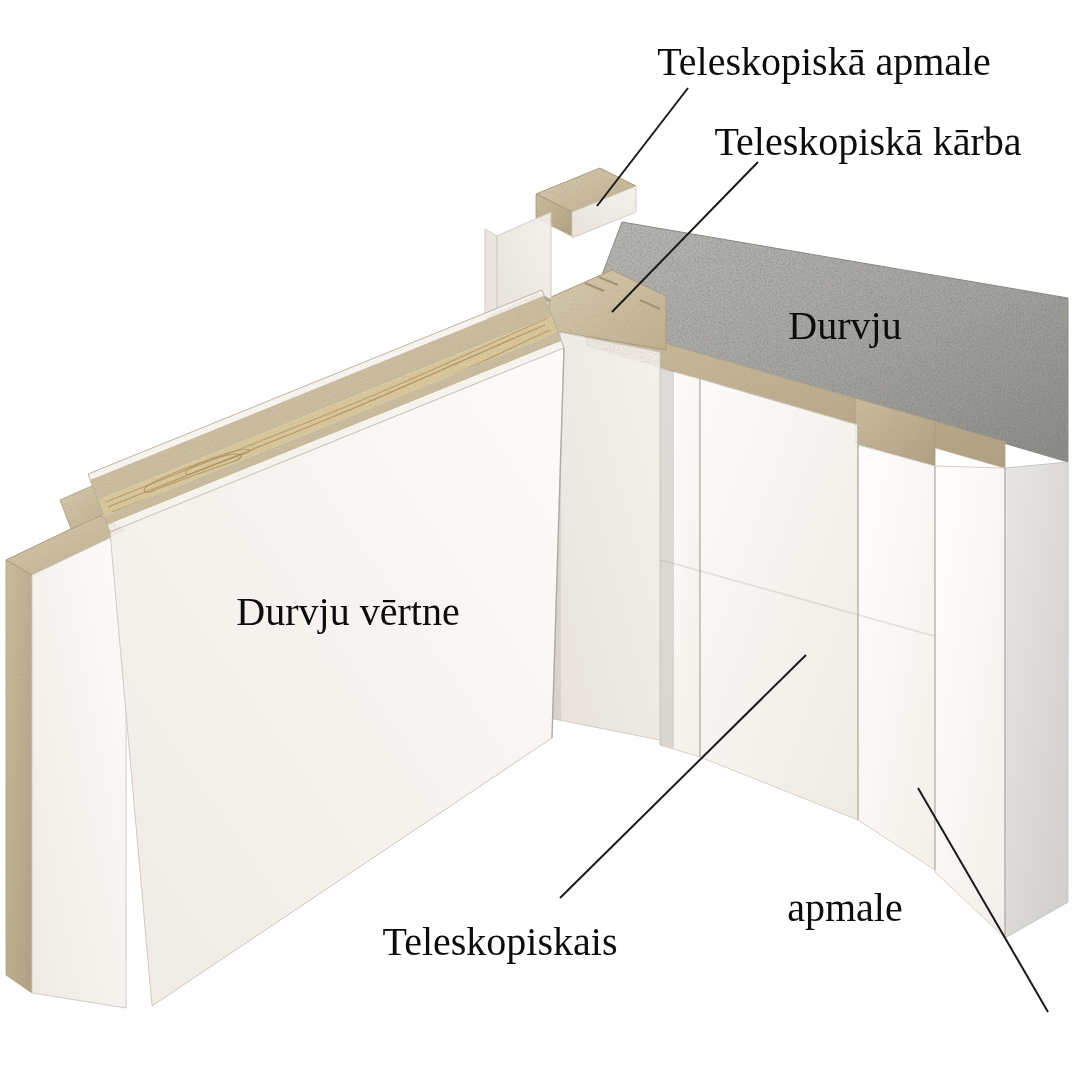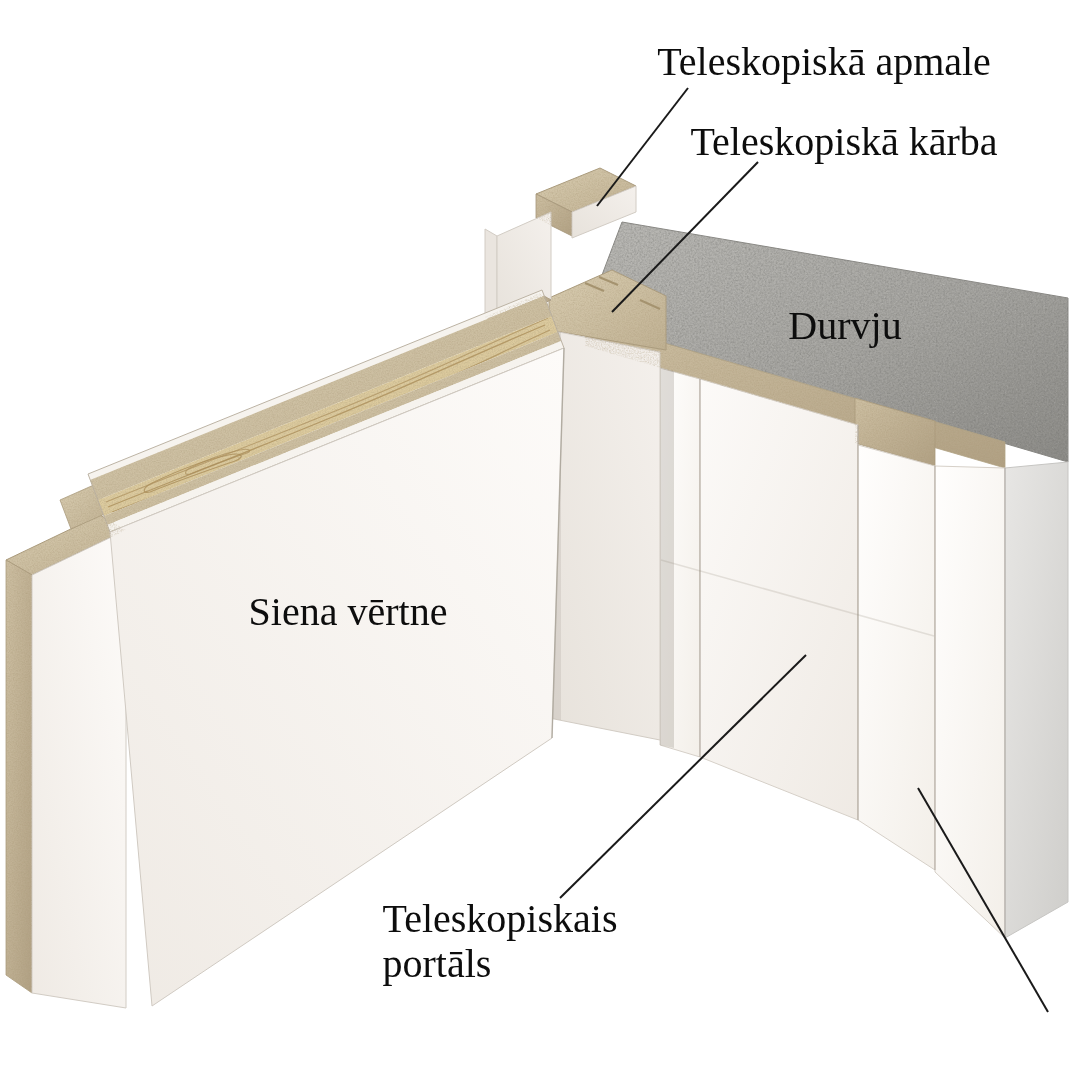--- a/index.html
+++ b/index.html
@@ -1,20 +1,20 @@
 <!DOCTYPE html>
 <html style="--background: #ffffff; --label_text: #0d0d0d; --leader_line: #1a1a1a; --concrete_gray: #a3a29e; --particle_board_tan: #cdbfa2; --panel_white: #f7f3ef; --pine_grain: #ddcaa0;"><head>
 <meta charset="utf-8">
 <style>
   html,body{margin:0;padding:0;background:var(--background,#fff);}
   #stage{position:relative;width:1080px;height:1080px;background:var(--background,#fff);overflow:hidden;
          font-family:"Liberation Serif","DejaVu Serif",serif;}
   #art{position:absolute;left:0;top:0;}
   .lbl{position:absolute;transform:translate(-50%,-50%);font-size:40px;line-height:1.12;
-       color:var(--label_text,#0d0d0d);white-space:nowrap;}
+       color:var(--label_text,#0d0d0d);text-align:center;white-space:nowrap;}
   .lbl .ln{display:block;}
 </style>
 </head>
 <body>
 
 <div id="stage">
 
 <svg id="art" width="1080" height="1080" viewBox="0 0 1080 1080">
   <defs>
     <linearGradient id="gConc" x1="0" y1="0" x2="1" y2="1">
@@ -158,22 +158,22 @@
 
   <g stroke="var(--leader_line,#1a1a1a)" stroke-width="2">
     <line x1="688" y1="88" x2="597" y2="206"></line>
     <line x1="758" y1="162" x2="612" y2="312"></line>
     <line x1="560" y1="898" x2="806" y2="655"></line>
     <line x1="918" y1="788" x2="1048" y2="1012"></line>
   </g>
 </svg>
 
   <div class="lbl" style="left:824px;top:62px">Teleskopiskā apmale</div>
-  <div class="lbl" style="left:844px;top:142px">Teleskopiskā kārba</div>
+  <div class="lbl" style="left:868px;top:142px">Teleskopiskā kārba</div>
   <div class="lbl" style="left:845px;top:326px">Durvju</div>
-  <div class="lbl" style="left:348px;top:612px">Siena vērtne</div>
+  <div class="lbl" style="left:348px;top:612px">Durvju vērtne</div>
   <div class="lbl" style="left:500px;top:942px">
     <span class="ln">Teleskopiskais</span>
-    <span class="ln">portāls</span>
   </div>
   <div class="lbl" style="left:845px;top:908px">
+    <span class="ln">apmale</span>
   </div>
 </div>
 
 </body></html>

